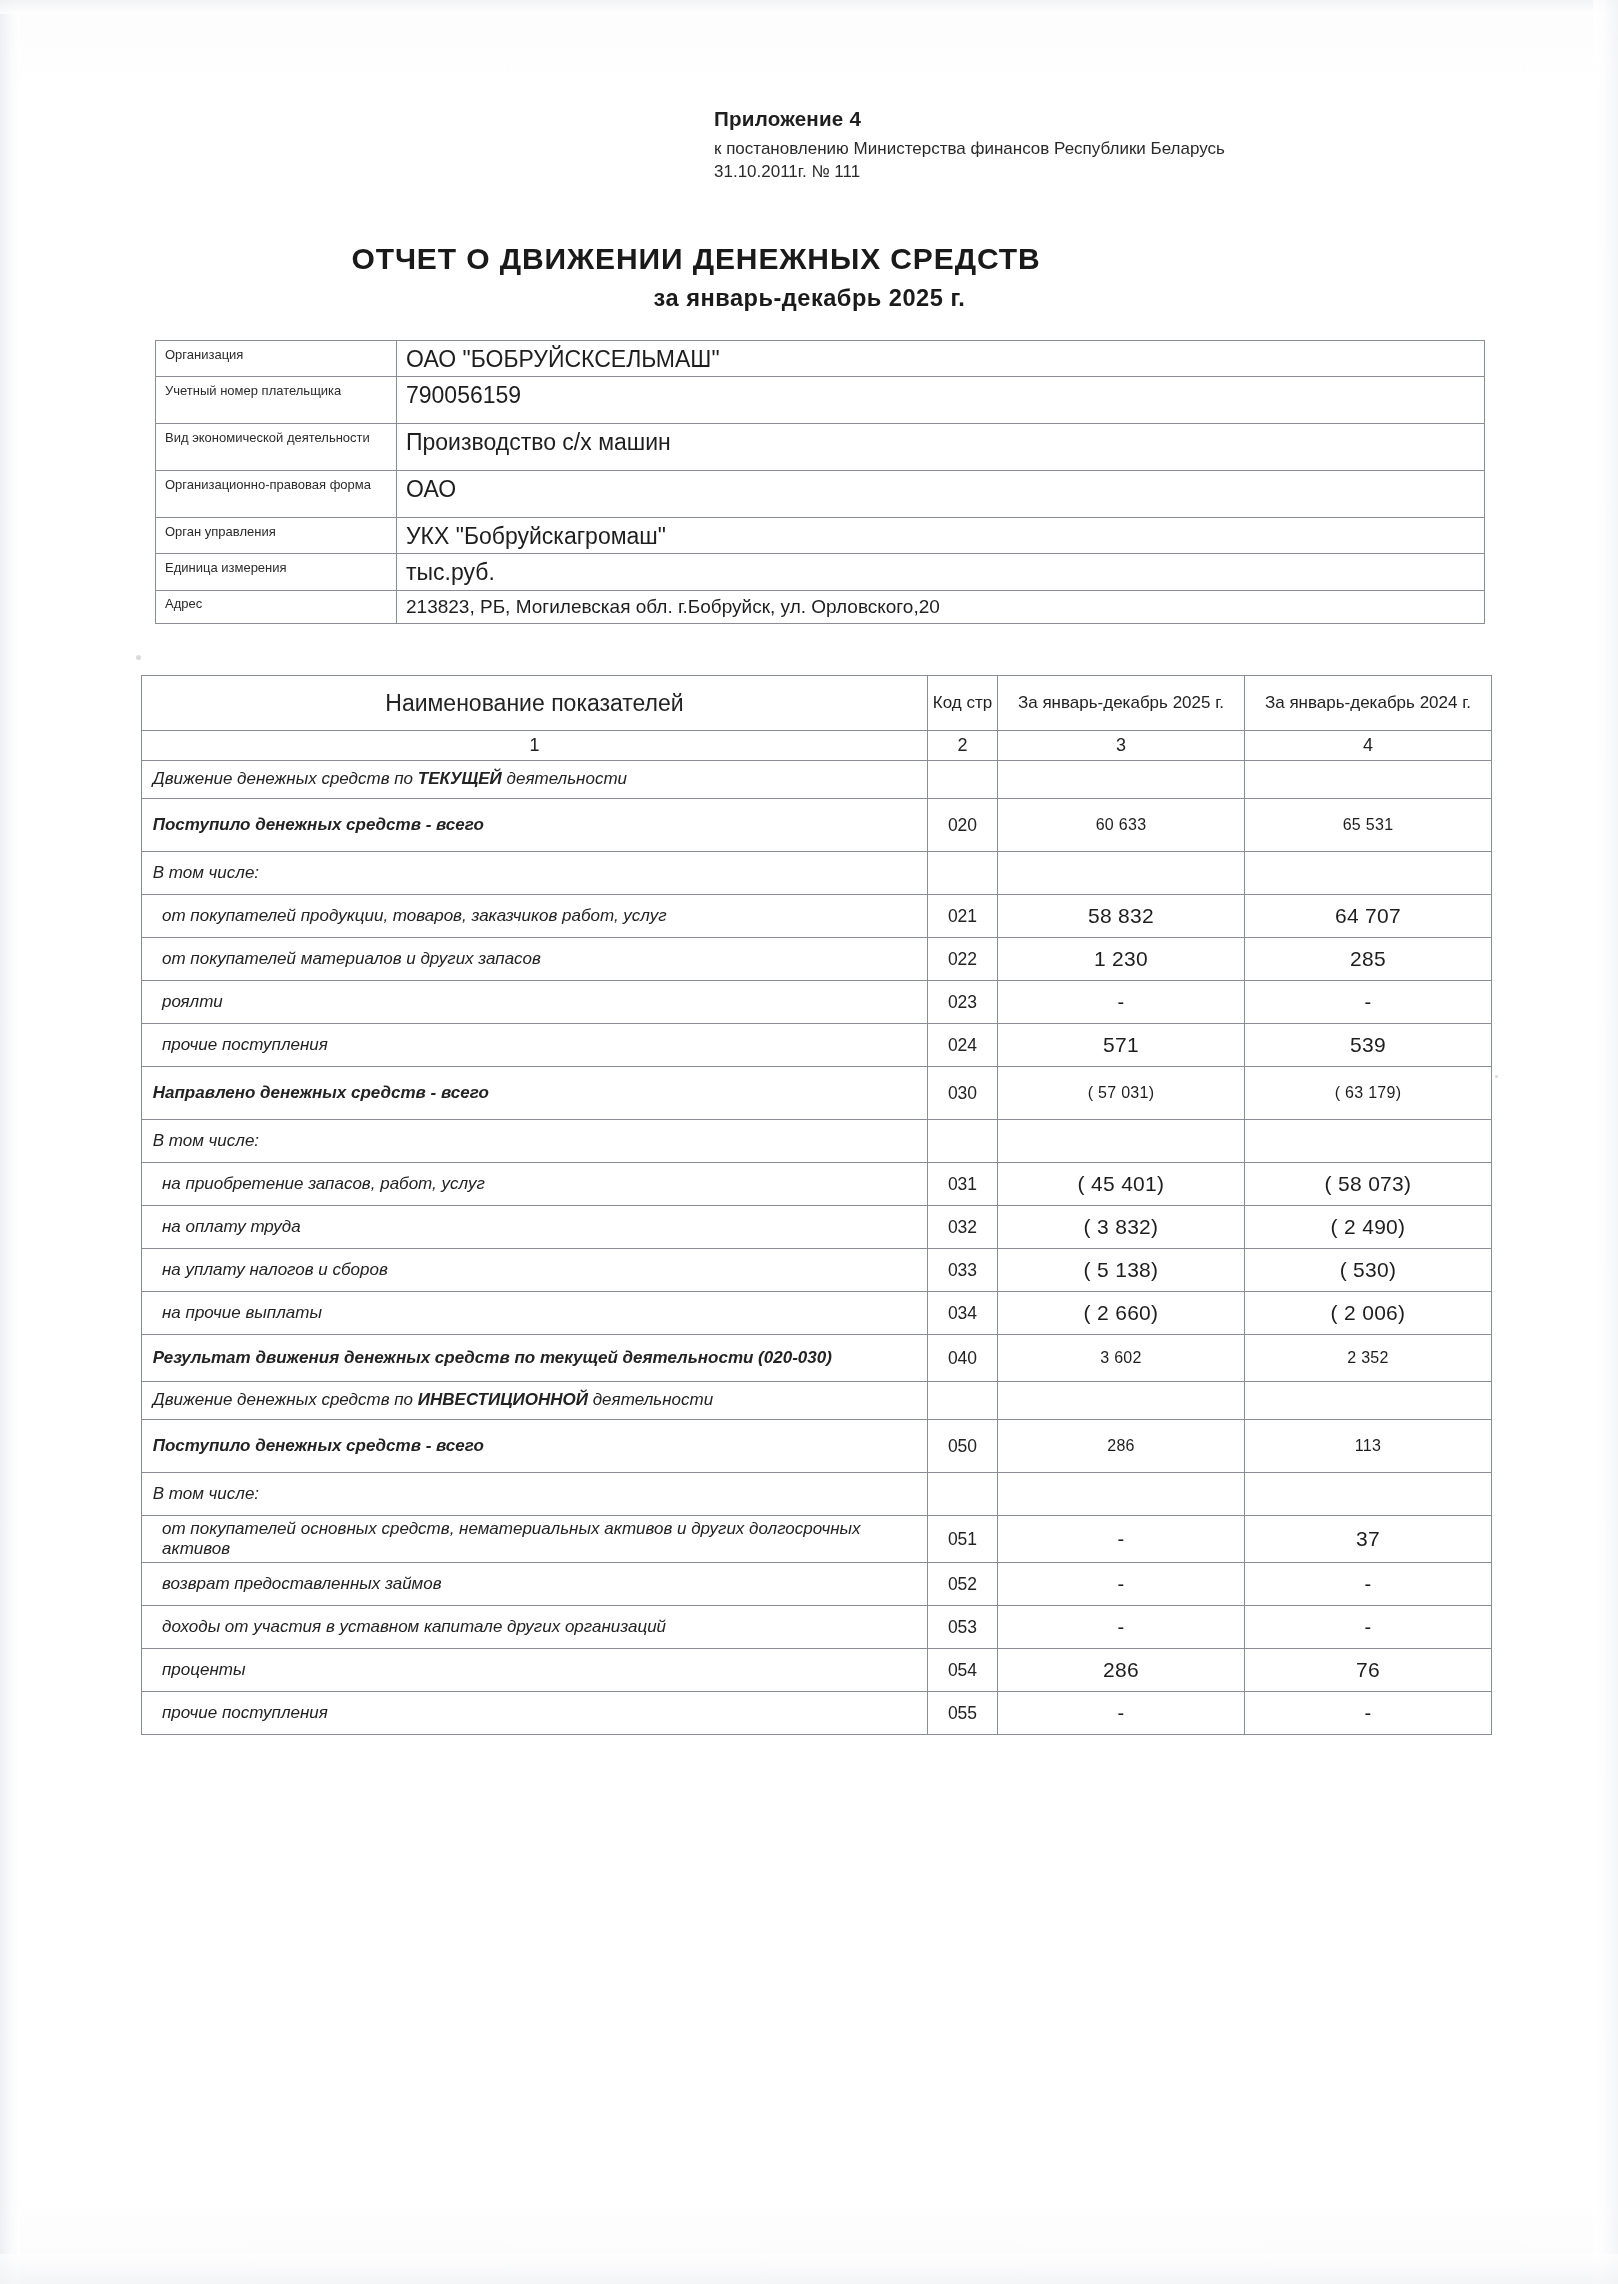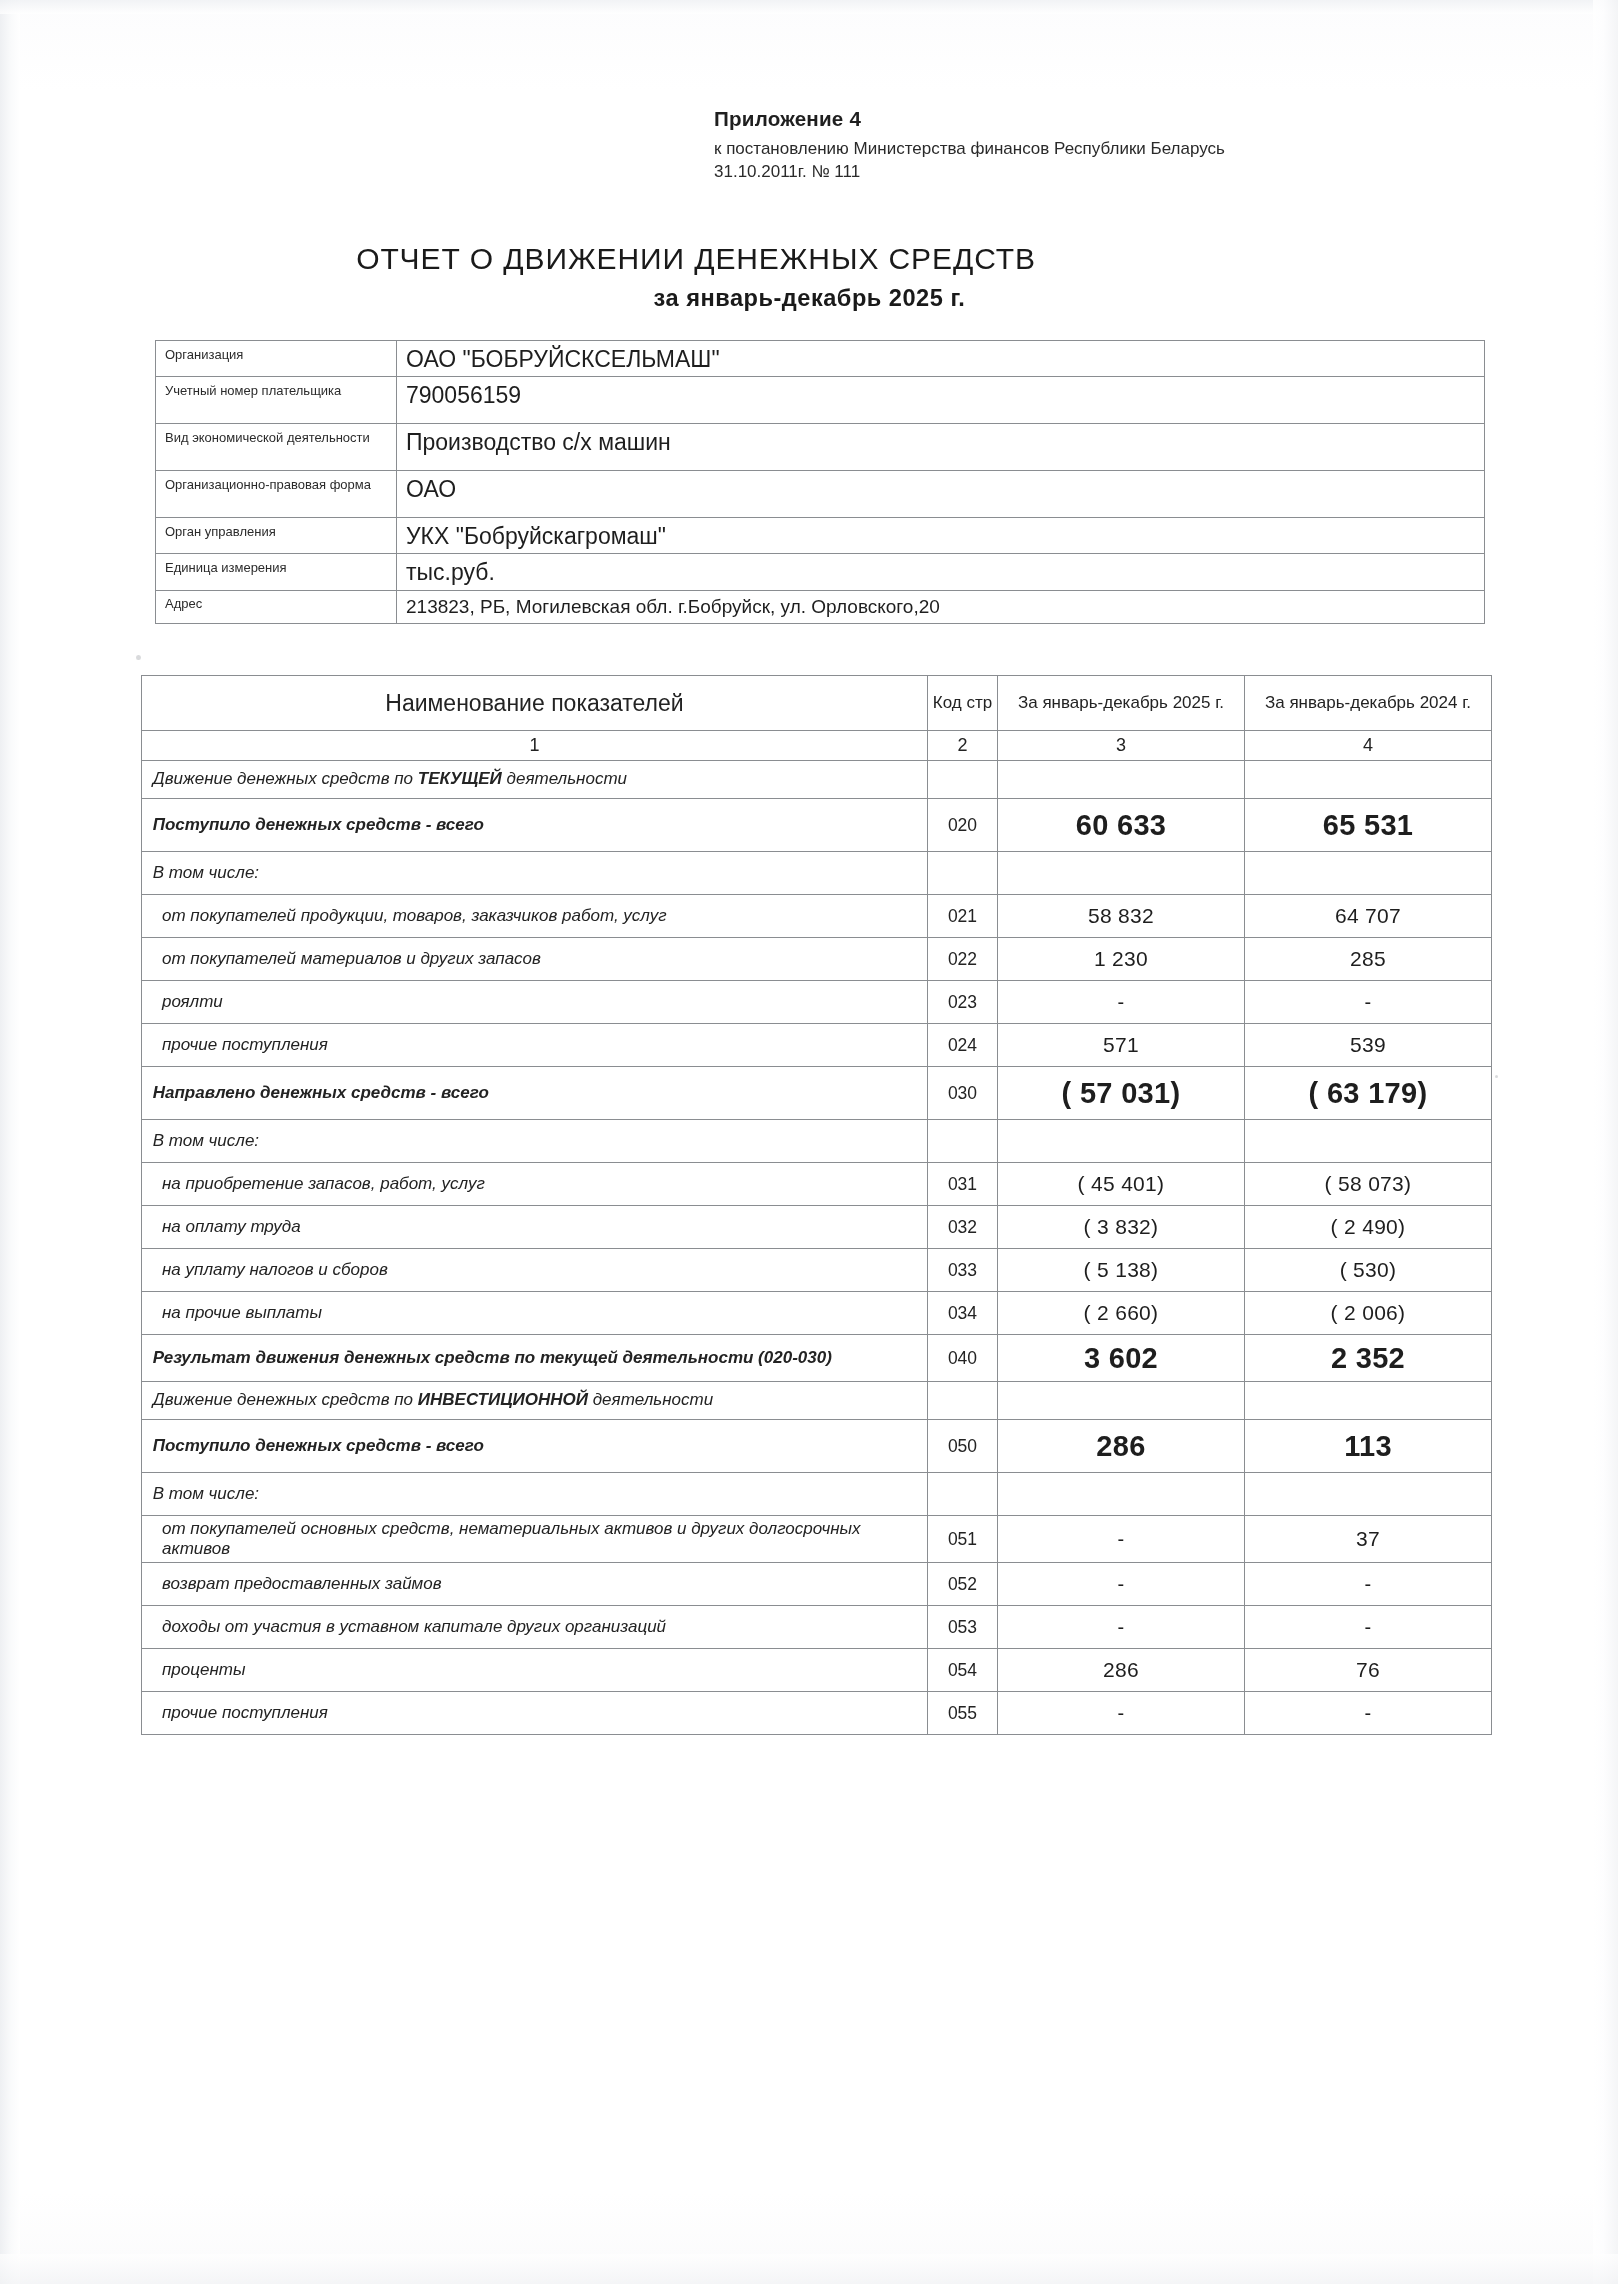--- a/index.html
+++ b/index.html
@@ -79,21 +79,21 @@
   }
 
   
   .doc-title {
     position: absolute;
     left: 0;
     top: 242px;
     width: 1344px;
     text-align: center;
     font-size: 30px;
-    font-weight: normal;
+    font-weight: bold;
     letter-spacing: 0.9px;
     color: #1a1a1a;
     padding-left: 48px;
   }
   .doc-subtitle {
     position: absolute;
     left: 0;
     top: 285px;
     width: 1619px;
     text-align: center;
@@ -195,21 +195,21 @@
     text-align: center;
     font-size: 17.5px;
     color: #232323;
   }
   td.cell-val {
     text-align: center;
     font-size: 21px;
     color: #1e1e1e;
     letter-spacing: 0.3px;
   }
-  td.cell-val.bold { font-weight: bold; font-size: 29px; }
+  td.cell-val.bold { font-weight: normal; font-size: 16px; }
   td.cell-val.dash { font-size: 20px; }
 
   .rh-56 td { height: 43px; }
   .rh-62 td { height: 47px; }
   .rh-70 td { height: 53px; }
   .rh-50 td { height: 38px; }
 </style>
 </head>
 <body>
 

